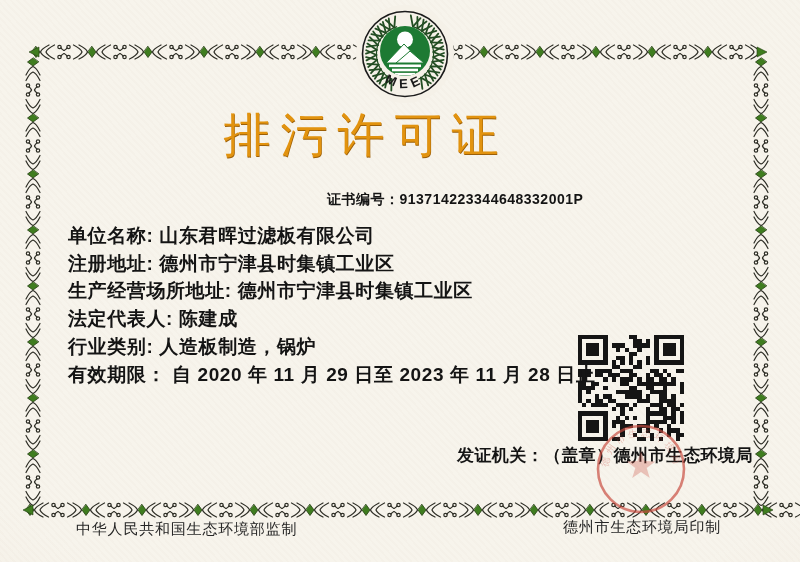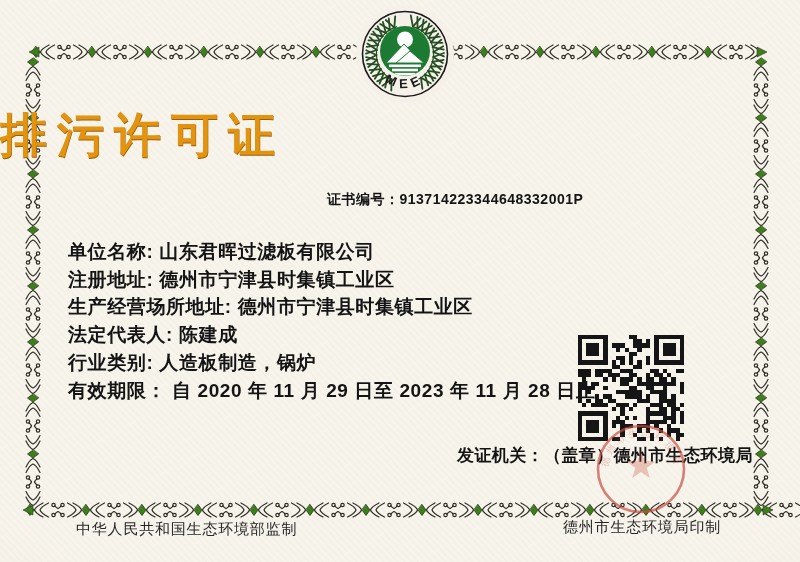--- a/index.html
+++ b/index.html
@@ -9,26 +9,26 @@
       repeating-linear-gradient(47deg, rgba(205,185,170,0.05) 0 2px, rgba(255,255,255,0) 2px 5px),
       radial-gradient(130% 130% at 50% 38%, #f7f4ec 55%, #efe6da 100%);
     font-family:"Liberation Sans","DejaVu Sans",sans-serif;
     color:#141414;
   }
   svg{position:absolute;left:0;top:0;pointer-events:none;}
   #border-svg{z-index:1;}
   #stamp-svg{z-index:5;}
   .abs{position:absolute;z-index:3;}
   #title{
-    left:0;top:104px;width:732px;text-align:left;
-    font-size:47px;font-weight:bold;letter-spacing:10px;
+    left:0;top:104px;width:732px;text-align:center;
+    font-size:47px;font-weight:normal;letter-spacing:10px;
     color:#e2930f;text-shadow:0.6px 0.8px 0 #9c5f08;
   }
   #cert-line{left:327px;top:191px;font-size:14px;font-weight:bold;letter-spacing:0.5px;}
-  #fields{left:68px;top:222px;margin-top:16px;}
+  #fields{left:68px;top:222px;}
   .field-row{line-height:27.7px;font-size:19px;font-weight:bold;letter-spacing:0.6px;white-space:nowrap;}
   .field-row .val{margin-left:6px;}
   #qr-wrap{left:578px;top:335px;width:106px;height:106px;z-index:2;}
   #qr-wrap svg{position:static;display:block;}
   #issuance{left:457px;top:442px;}
   .iss-row{line-height:28.4px;font-size:17px;font-weight:bold;letter-spacing:0.4px;white-space:nowrap;}
   .footer{font-family:"Liberation Serif","DejaVu Serif",serif;font-size:15px;color:#262626;letter-spacing:0.8px;white-space:nowrap;text-align:right;}
   #footer-left{left:76px;top:520px;}
   #footer-right{left:563px;top:518px;font-family:Liberation Mono, monospace;}
 </style>

